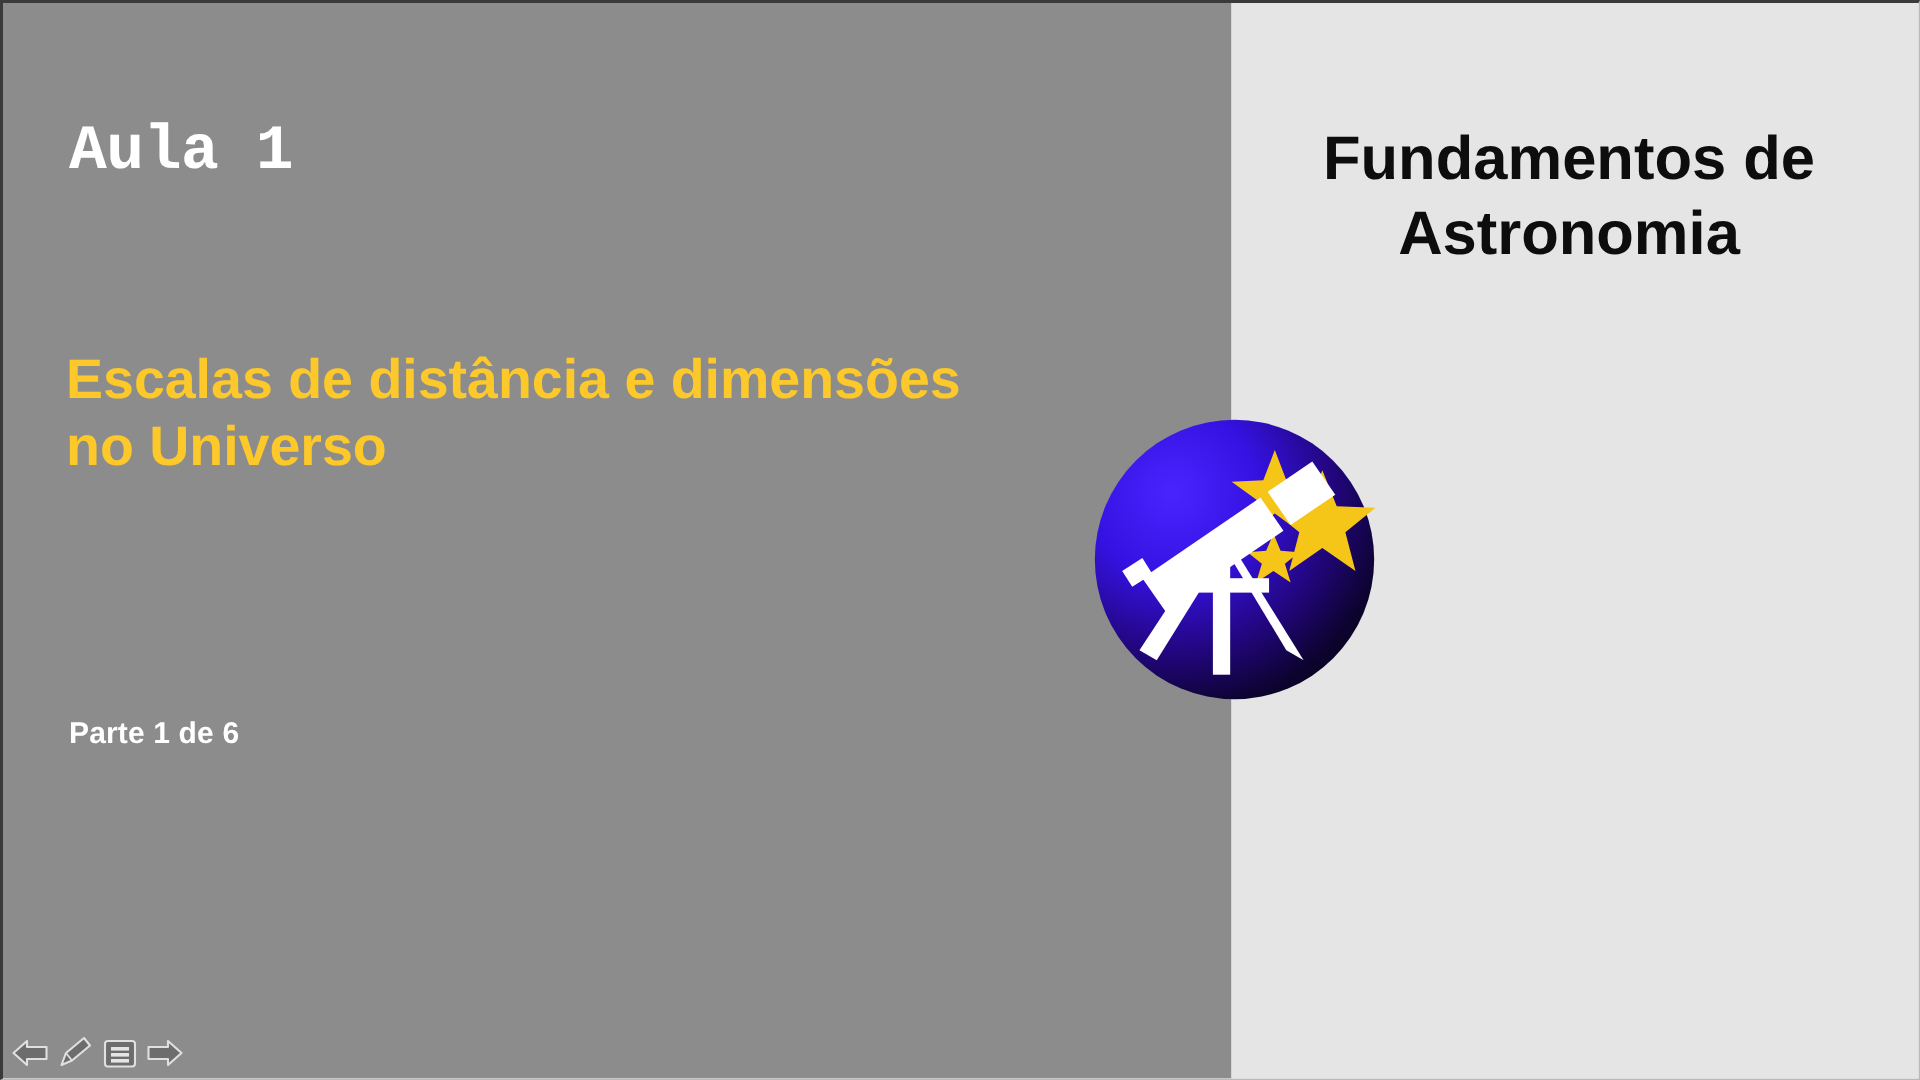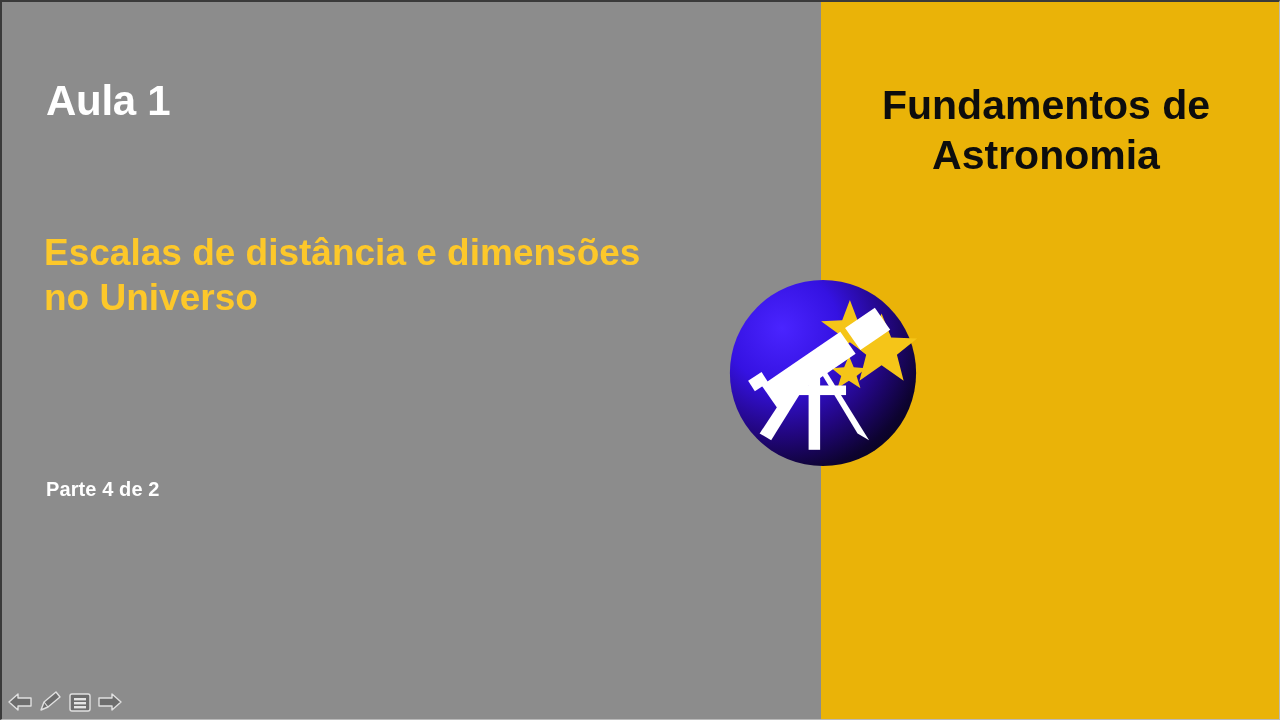--- a/index.html
+++ b/index.html
@@ -37,20 +37,21 @@
   .lesson-label {
     position: absolute;
     left: 44px;
     top: 78px;
     font-size: 42px;
     font-weight: bold;
     color: #ffffff;
     letter-spacing: -0.3px;
     line-height: 1;
     white-space: nowrap;
+    font-family: Liberation Mono, monospace;
   }
 
   .main-title {
     position: absolute;
     left: 42px;
     top: 228px;
     width: 600px;
     font-size: 37px;
     font-weight: bold;
     color: #fdc82a;
@@ -68,21 +69,21 @@
     white-space: nowrap;
   }
 
   
   .right-panel {
     position: absolute;
     left: 819px;
     top: 0;
     right: 0;
     height: 100%;
-    background: #eab308;
+    background: #e5e5e5;
   }
 
   .course-title {
     position: absolute;
     left: 0;
     right: 8px;
     top: 78px;
     text-align: center;
     font-size: 41px;
     font-weight: bold;
@@ -124,21 +125,21 @@
 <body>
 
 <div id="slide">
 
   <div class="left-panel">
 
     <div class="lesson-label">Aula 1</div>
 
     <div class="main-title">Escalas de distância e dimensões no Universo</div>
 
-    <div class="part-label">Parte 4 de 2</div>
+    <div class="part-label">Parte 1 de 6</div>
   </div>
 
   <div class="right-panel">
 
     <div class="course-title">Fundamentos de Astronomia</div>
 
   </div>
 
   <div class="logo">
     <svg viewBox="0 0 200 200" xmlns="http://www.w3.org/2000/svg">

